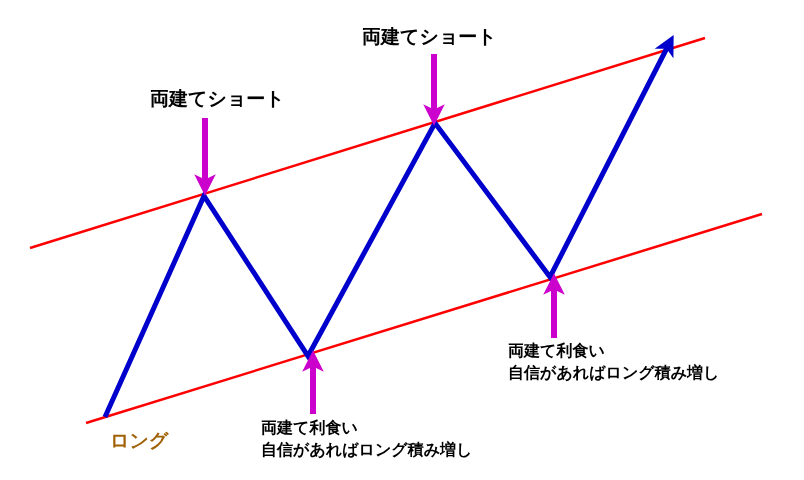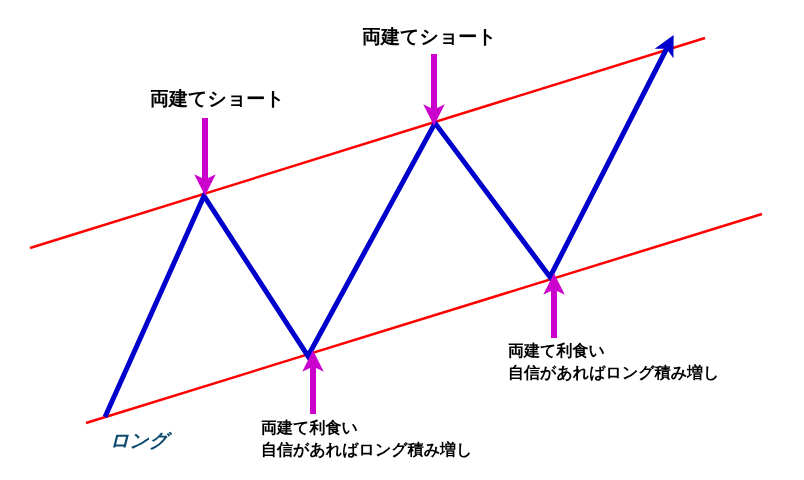--- a/index.html
+++ b/index.html
@@ -63,16 +63,16 @@
         <line x1="313" y1="414" x2="313" y2="358" stroke="#CC00CC" stroke-width="6" marker-end="url(#magenta-arrow)"></line>
         <line x1="554" y1="338" x2="554" y2="281" stroke="#CC00CC" stroke-width="6" marker-end="url(#magenta-arrow)"></line>
       </g>
   </svg>
 
   <div id="annotation-labels">
       <div class="anno anno-lg" style="left: 150px; top: 86px; font-size: 19px; color: rgb(0, 0, 0);"><span class="anno-line">両建てショート</span></div>
       <div class="anno anno-lg" style="left: 362px; top: 24px; font-size: 19px; color: rgb(0, 0, 0);"><span class="anno-line">両建てショート</span></div>
       <div class="anno anno-md" style="left: 261px; top: 417px; font-size: 16px; color: rgb(0, 0, 0);"><span class="anno-line">両建て利食い</span><span class="anno-line">自信があればロング積み増し</span></div>
       <div class="anno anno-md" style="left: 508px; top: 340px; font-size: 16px; color: rgb(0, 0, 0);"><span class="anno-line">両建て利食い</span><span class="anno-line">自信があればロング積み増し</span></div>
-      <div class="anno anno-lg" style="left: 110px; top: 428px; font-size: 19px; color: #0c4a6e; font-style: italic;"><span class="anno-line">ロング</span></div>
+      <div class="anno anno-lg" style="left: 110px; top: 428px; font-size: 19px; color: #a16207;"><span class="anno-line">ロング</span></div>
     </div>
 
 </div>
 
 </body></html>

